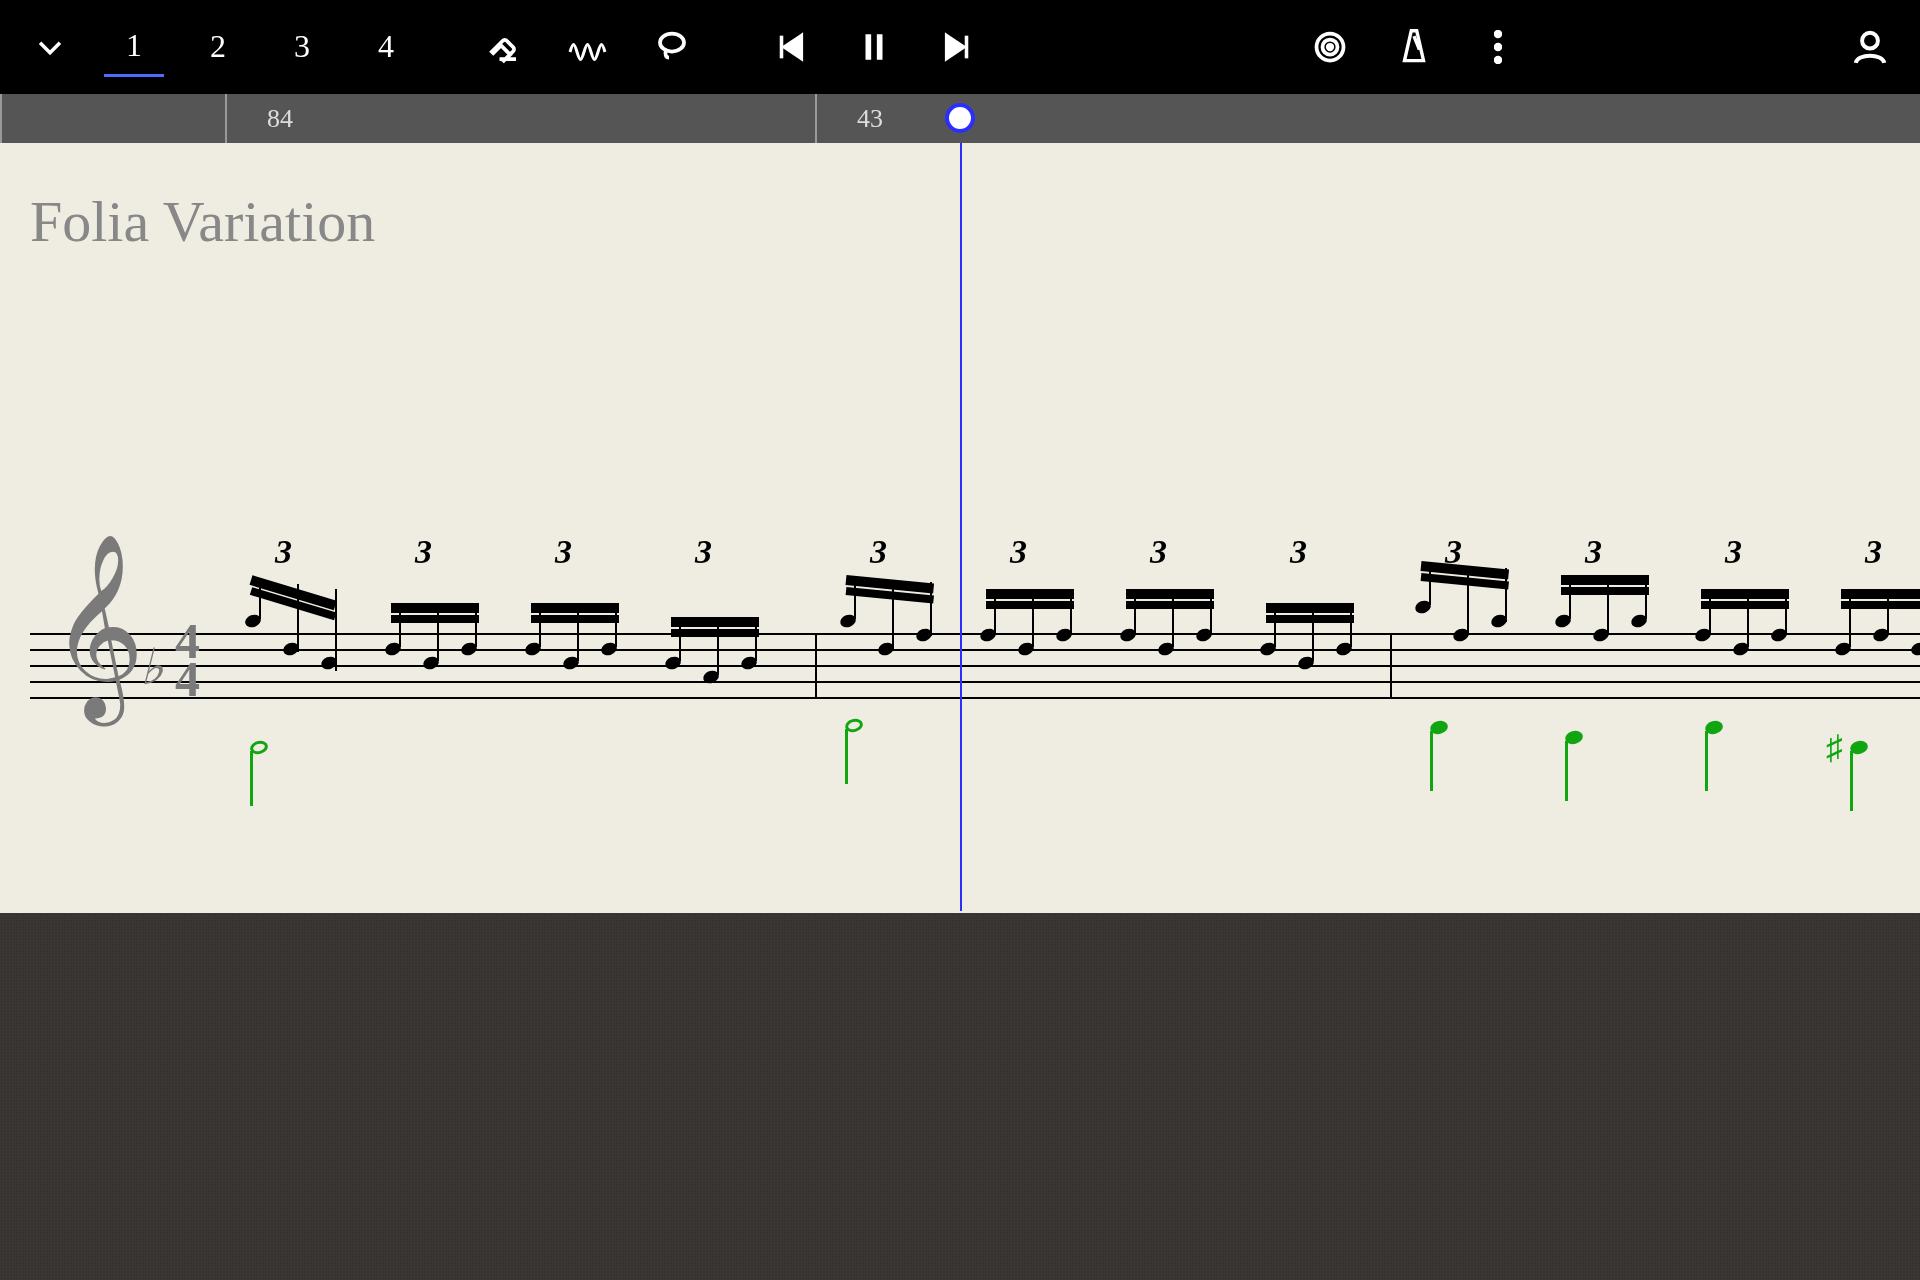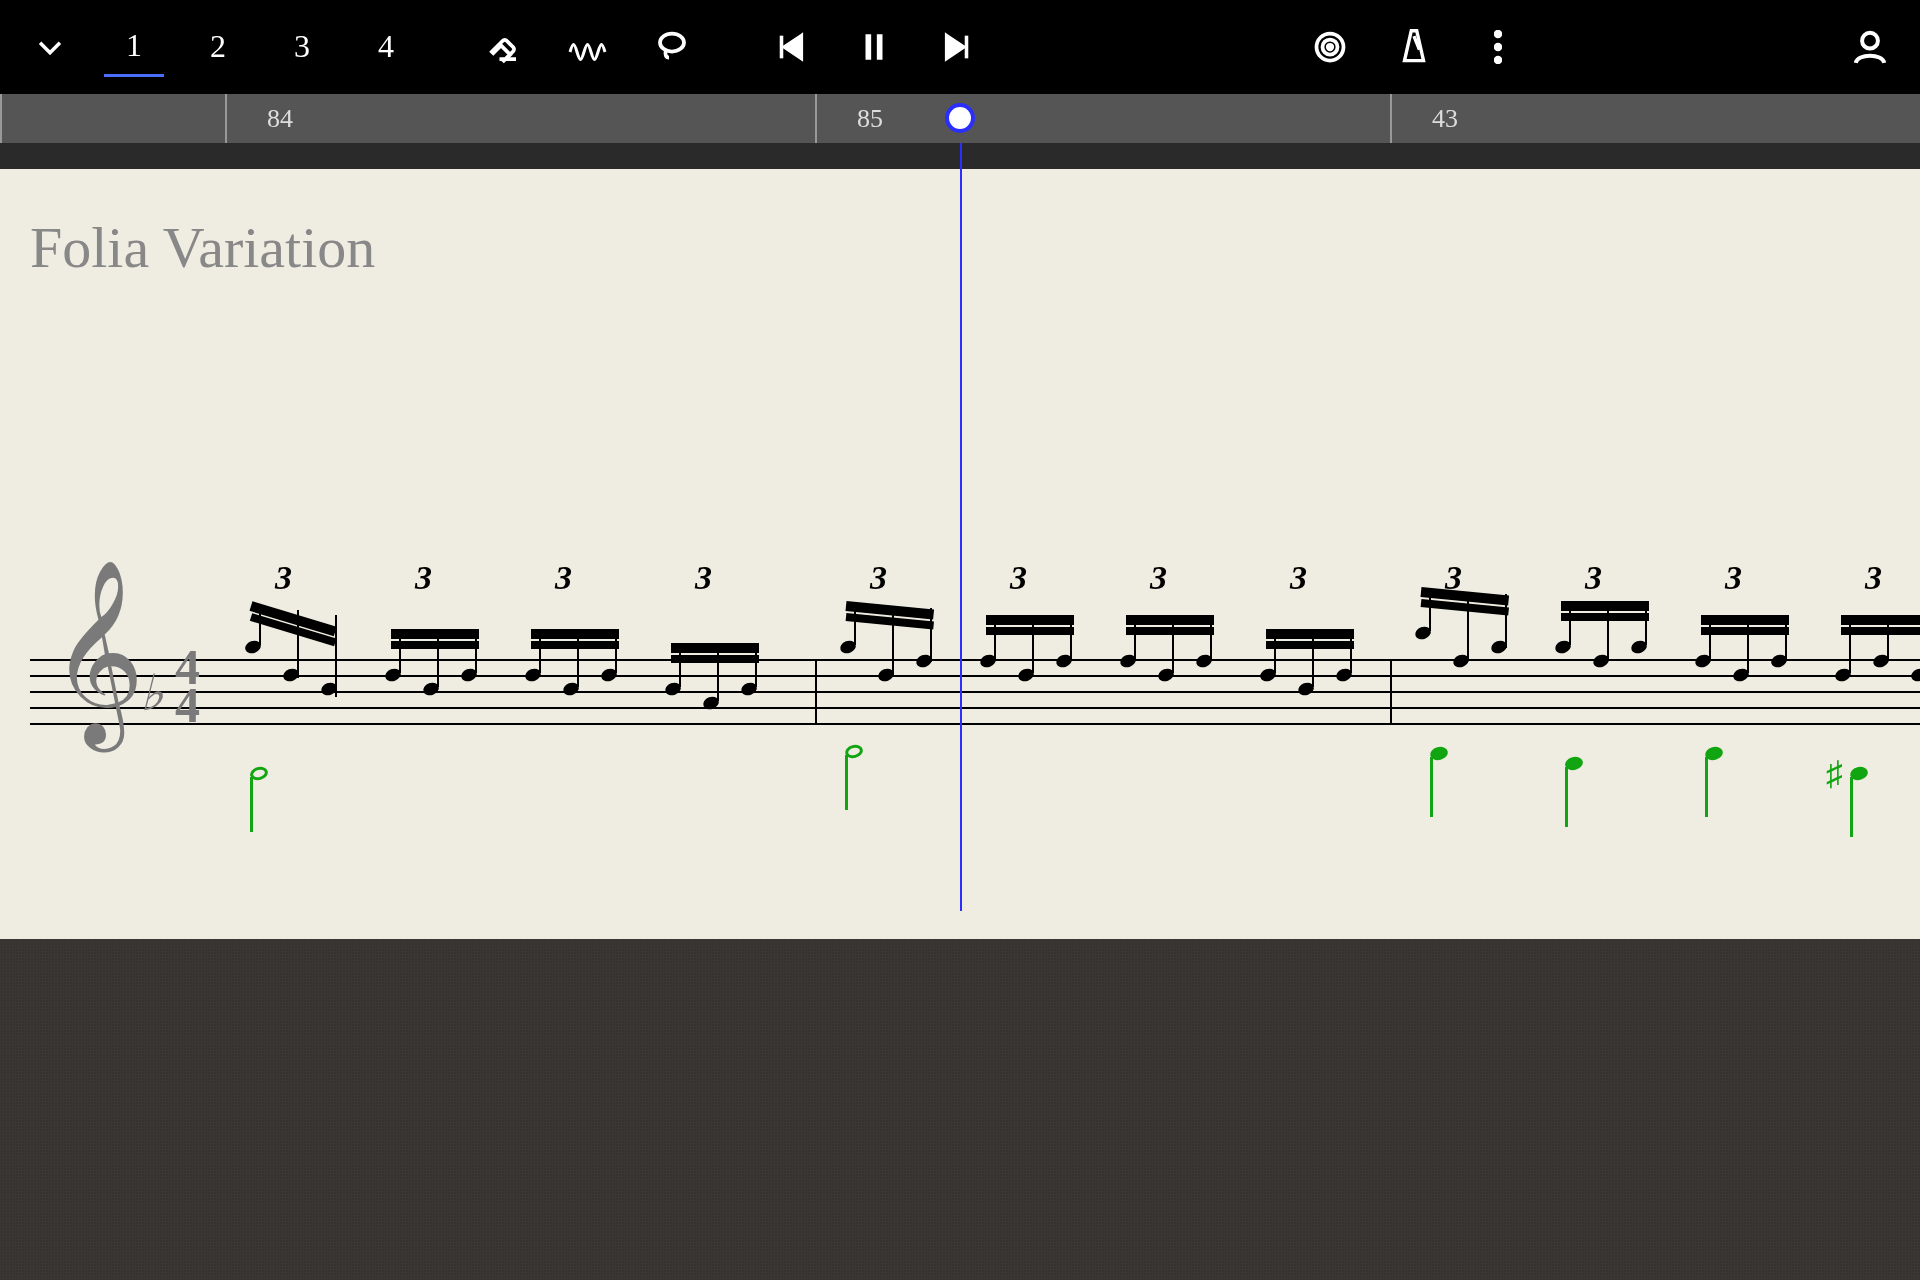--- a/index.html
+++ b/index.html
@@ -16,21 +16,21 @@
 
   
   .ruler { height:50px; background:#555; display:flex; border-top:1px solid #000; }
   .ruler-seg { border-left:2px solid #999; color:#ddd; font-size:26px; display:flex; align-items:center; padding-left:40px; position:relative; }
 
   
   .playhead-line { position:absolute; top:143px; width:2px; background:#2a2fff; z-index:40; }
   .playhead-knob { position:absolute; width:30px; height:30px; border-radius:50%; background:#fff; border:4px solid #2a2fff; transform:translate(-50%,-50%); z-index:45; }
 
   
-  .sheet { position:relative; height:770px; background:#efece1;margin-top:26px; }
+  .sheet { position:relative; height:770px; background:#efece1; }
   .title { position:absolute; left:30px; top:45px; font-size:58px; color:#888; font-family:Georgia,serif; }
 
   
   .staff { position:absolute; left:30px; top:490px; right:0; }
   .staff-line { height:2px; background:#000; margin-bottom:14px; }
   .clef { position:absolute; left:50px; top:435px; font-size:160px; color:#7a7a7a; font-family:Georgia,serif; line-height:0.6; }
   .flat { position:absolute; left:140px; top:495px; font-size:50px; color:#7a7a7a; font-style:italic; font-family:Georgia,serif; }
   .timesig { position:absolute; left:175px; top:480px; font-size:50px; font-weight:700; color:#7a7a7a; line-height:0.75; font-family:Georgia,serif; }
 
   .barline { position:absolute; top:490px; width:2px; height:66px; background:#000; }
@@ -132,21 +132,20 @@
     <svg width="38" height="38" viewBox="0 0 24 24">
         <circle cx="12" cy="8" r="5"></circle>
         <path d="M3 22c1-6 17-6 18 0"></path>
       </svg>
   </div>
 </div>
 
 <div class="ruler" id="ruler">
     <div class="ruler-seg" style="width: 225px;"></div>
     <div class="ruler-seg" style="width: 590px;">84</div>
-    <div class="ruler-seg" style="width: 575px;">85</div>
     <div class="ruler-seg" style="width: 530px;">43</div>
   </div>
 
 <div class="playhead-knob" id="ph-knob" style="left: 960px; top: 118px;"></div>
 <div class="playhead-line" id="ph-line" style="left: 960px; height: 768px;"></div>
 
 <div class="sheet" id="sheet">
   <div class="title">Folia Variation</div>
 
   <div class="staff">

